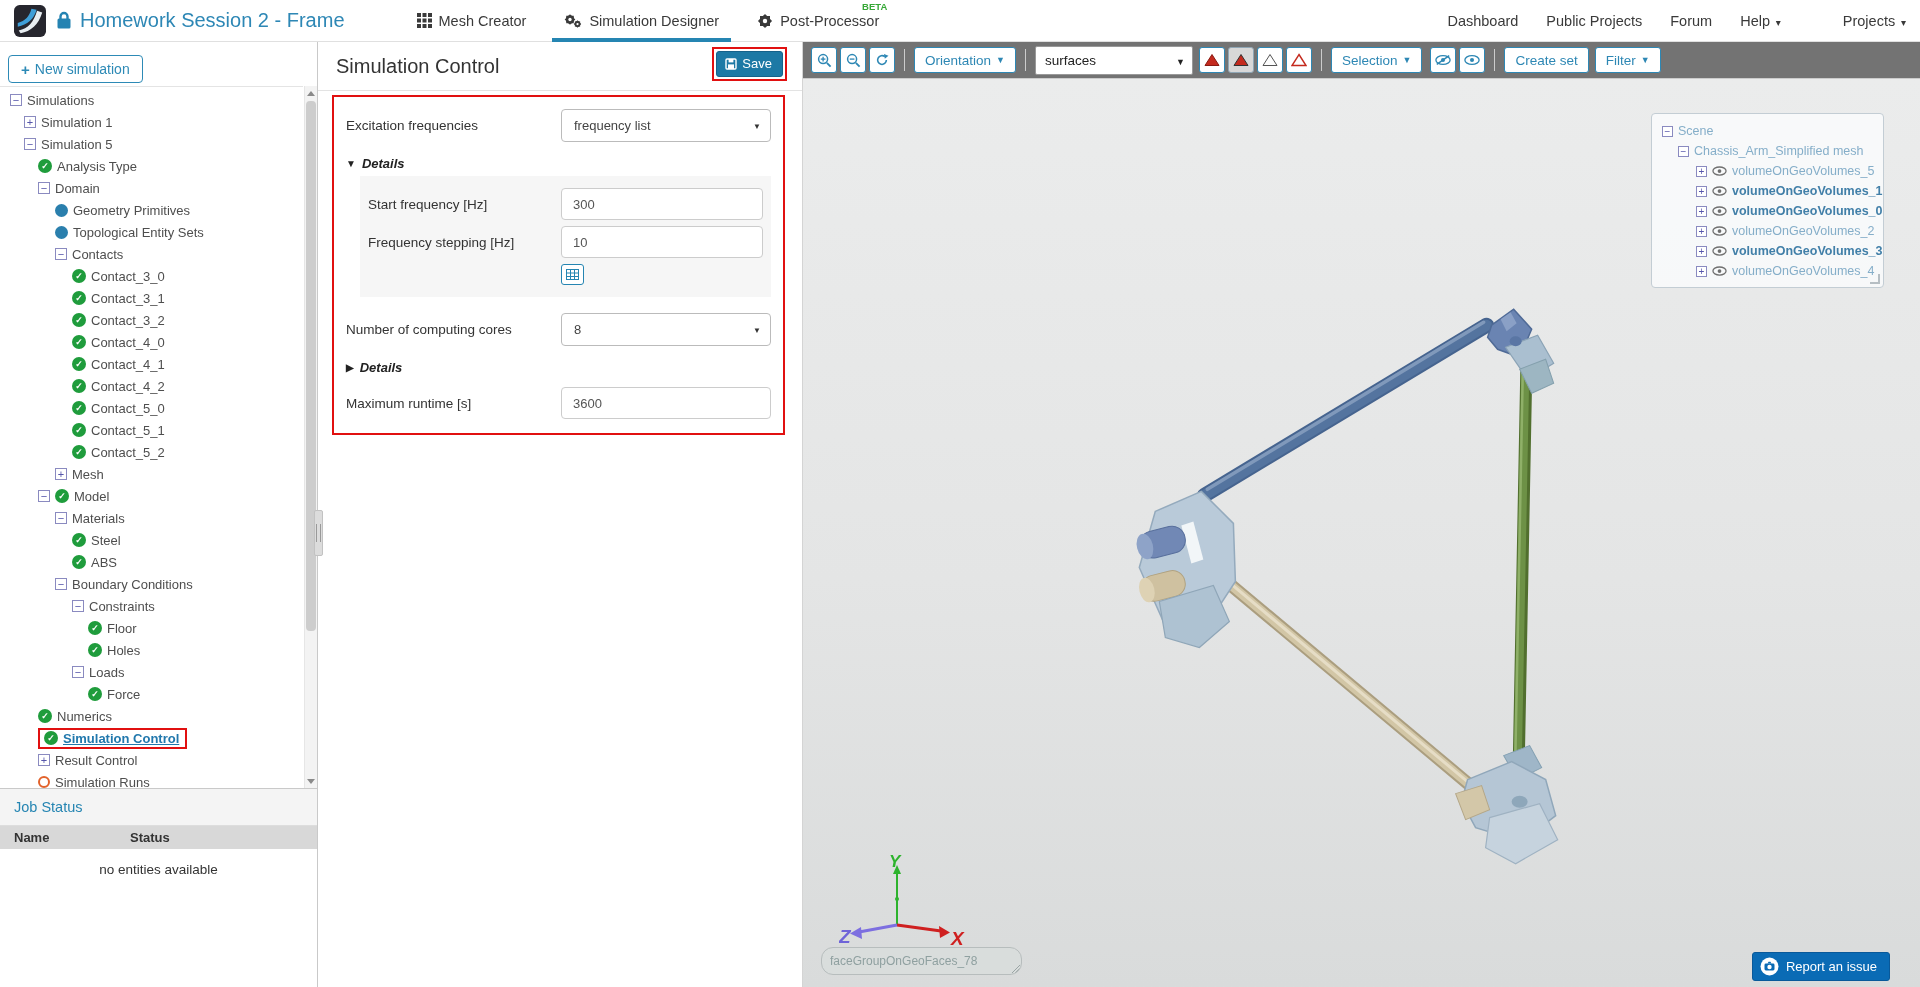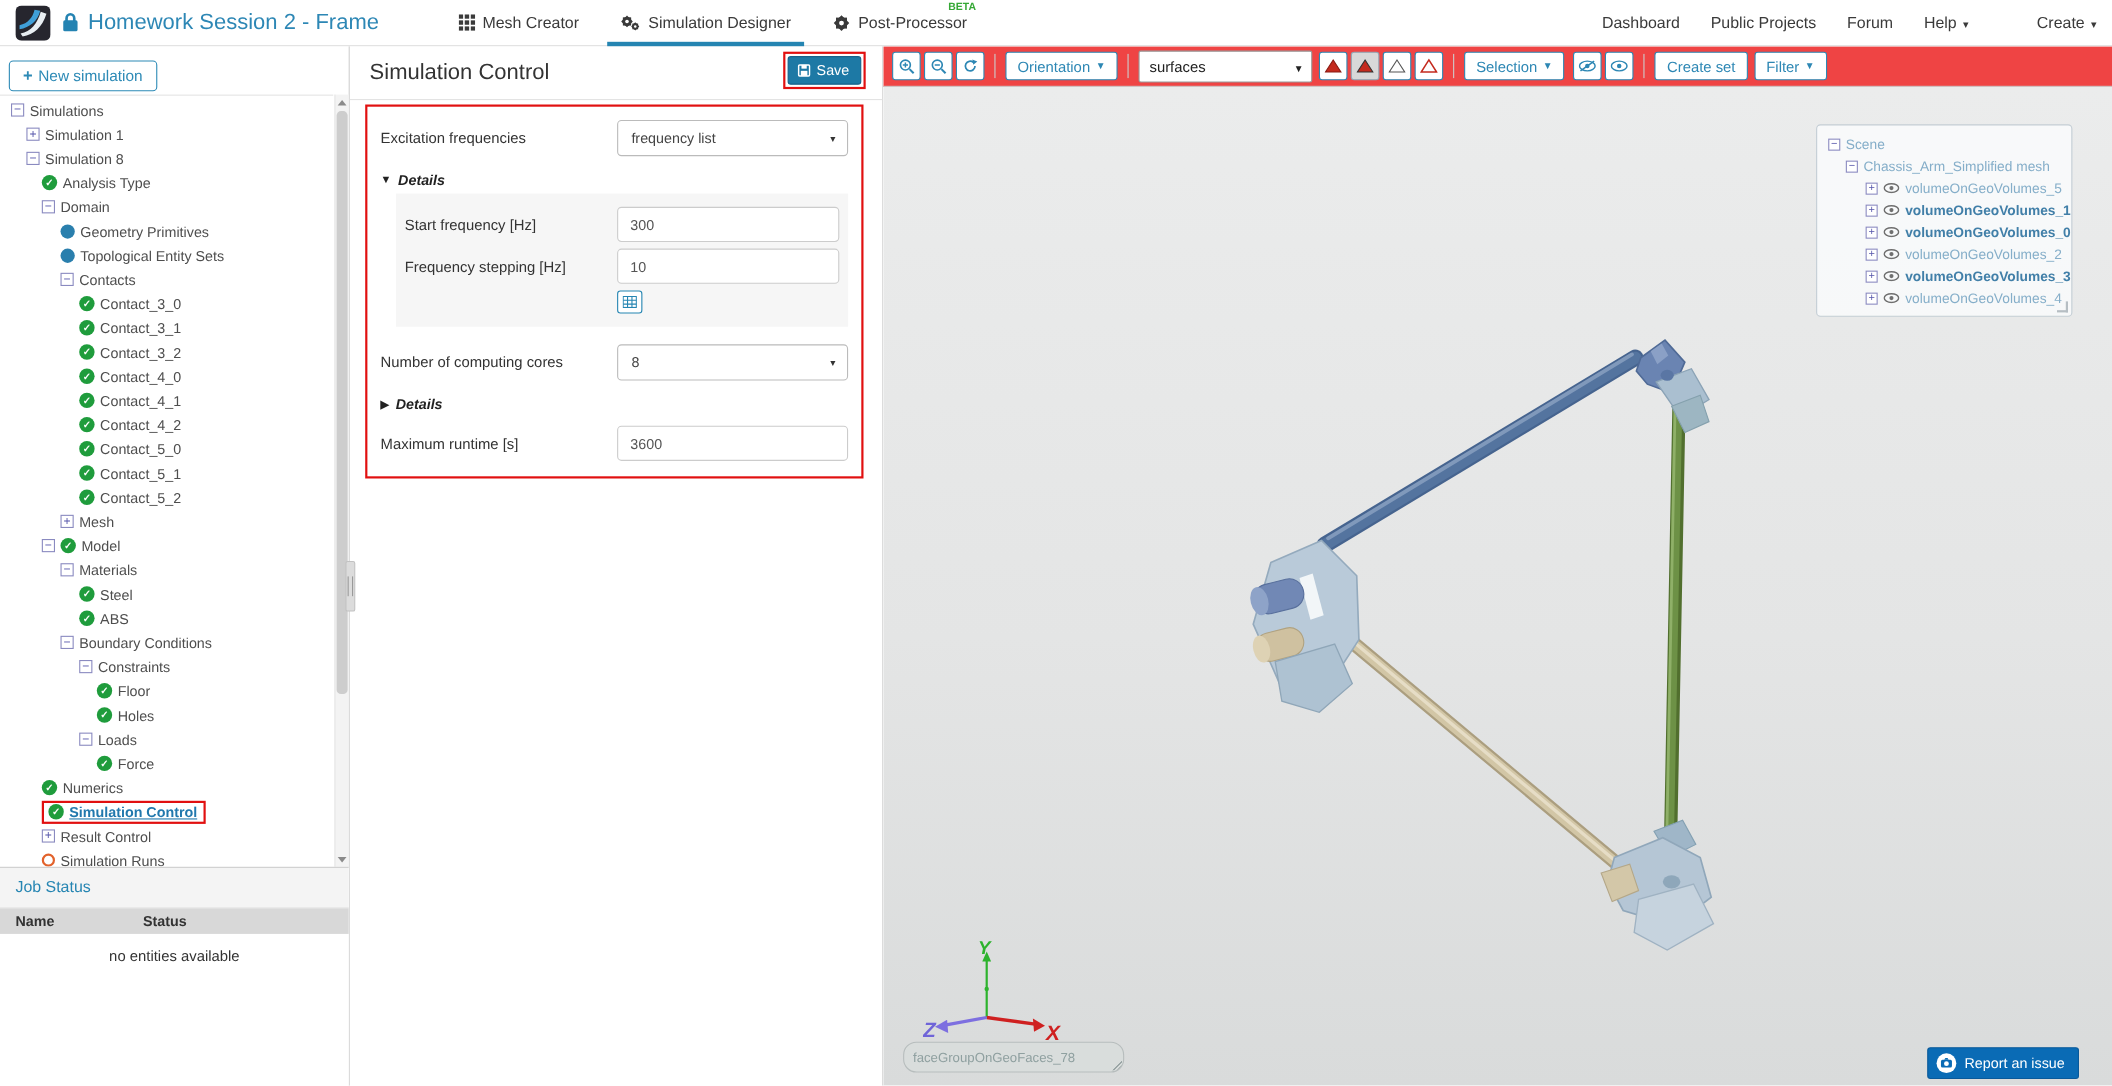--- a/index.html
+++ b/index.html
@@ -75,21 +75,21 @@
   .details-panel{margin:5px 0 0 14px;background:#f6f6f6;padding:6px 8px 12px 8px;}
   .details-panel .frow{margin:6px 0;}
   .details-panel .flabel{color:#333;}
   .grid-btn-row{display:flex;margin-top:3px;}
   .grid-btn-row .spacer{flex:1;}
   .grid-btn-col{width:202px;flex:none;}
   .grid-btn{width:23px;height:21px;border:1px solid var(--accent);border-radius:3px;background:#fff;display:flex;align-items:center;justify-content:center;cursor:pointer;}
   .mt16{margin-top:16px;} .mt10{margin-top:12px;}
 
   
-  #vtoolbar{height:37px;display:flex;align-items:center;padding-left:8px;background:#ef4444;border-bottom:1px solid #ccc;position:relative;z-index:4;}
+  #vtoolbar{height:37px;display:flex;align-items:center;padding-left:8px;background:#737373;border-bottom:1px solid #ccc;position:relative;z-index:4;}
   .vbtn{height:26px;min-width:26px;border:1px solid #2d87b4;border-radius:3px;background:#fff;color:#2d87b4;font-size:13.5px;display:inline-flex;align-items:center;justify-content:center;cursor:pointer;}
   .vbtn.txt{padding:0 10px;gap:5px;}
   .vbtn.icon{width:26px;padding:0;}
   .vbtn + .vbtn{margin-left:3px;}
   .vbtn.pressed{background:#d8d8d8;border-color:#8fa6b5;}
   .vsep{width:1px;height:22px;background:#ccc;margin:0 9px;flex:none;}
   .vcaret{font-size:9px;}
   .surfaces-box{width:158px;height:29px;border:1px solid #999;border-radius:2px;background:#fff;display:flex;align-items:center;padding-left:9px;font-size:13.5px;color:#222;position:relative;cursor:pointer;margin-right:6px;}
   .surfaces-box .sel-arrow{position:absolute;right:7px;top:10px;font-size:9px;color:#222;}
   #vcanvas{position:absolute;top:37px;left:0;right:0;bottom:0;background:linear-gradient(180deg,#ebecec 0%,#e4e5e5 55%,#d9dbdb 100%);}
@@ -173,21 +173,21 @@
         <span>Post-Processor</span>
         <span class="beta-badge">BETA</span>
       </div>
     </nav>
 
     <div class="hdr-right">
       <span>Dashboard</span>
       <span>Public Projects</span>
       <span>Forum</span>
       <span><span>Help</span><span class="caret"> ▾</span></span>
-      <span class="hdr-user"><span>Create</span><span class="caret"> ▾</span></span>
+      <span class="hdr-user"><span>Projects</span><span class="caret"> ▾</span></span>
     </div>
   </header>
 
   <div id="main">
 
     <div id="sidebar">
       <button class="newsim-btn">
         <span class="newsim-plus">+</span>
         <span>New simulation</span>
       </button>
@@ -200,21 +200,21 @@
           </div>
           <div class="tree-row" style="padding-left: 24px;">
             <span class="tr-inner">
               <span class="tbox">+</span>
               <span class="t-label">Simulation 1</span>
             </span>
           </div>
           <div class="tree-row" style="padding-left: 24px;">
             <span class="tr-inner">
               <span class="tbox">−</span>
-              <span class="t-label">Simulation 8</span>
+              <span class="t-label">Simulation 5</span>
             </span>
           </div>
           <div class="tree-row" style="padding-left: 38px;">
             <span class="tr-inner">
               <span class="tchk">✓</span>
               <span class="t-label">Analysis Type</span>
             </span>
           </div>
           <div class="tree-row" style="padding-left: 38px;">
             <span class="tr-inner">

